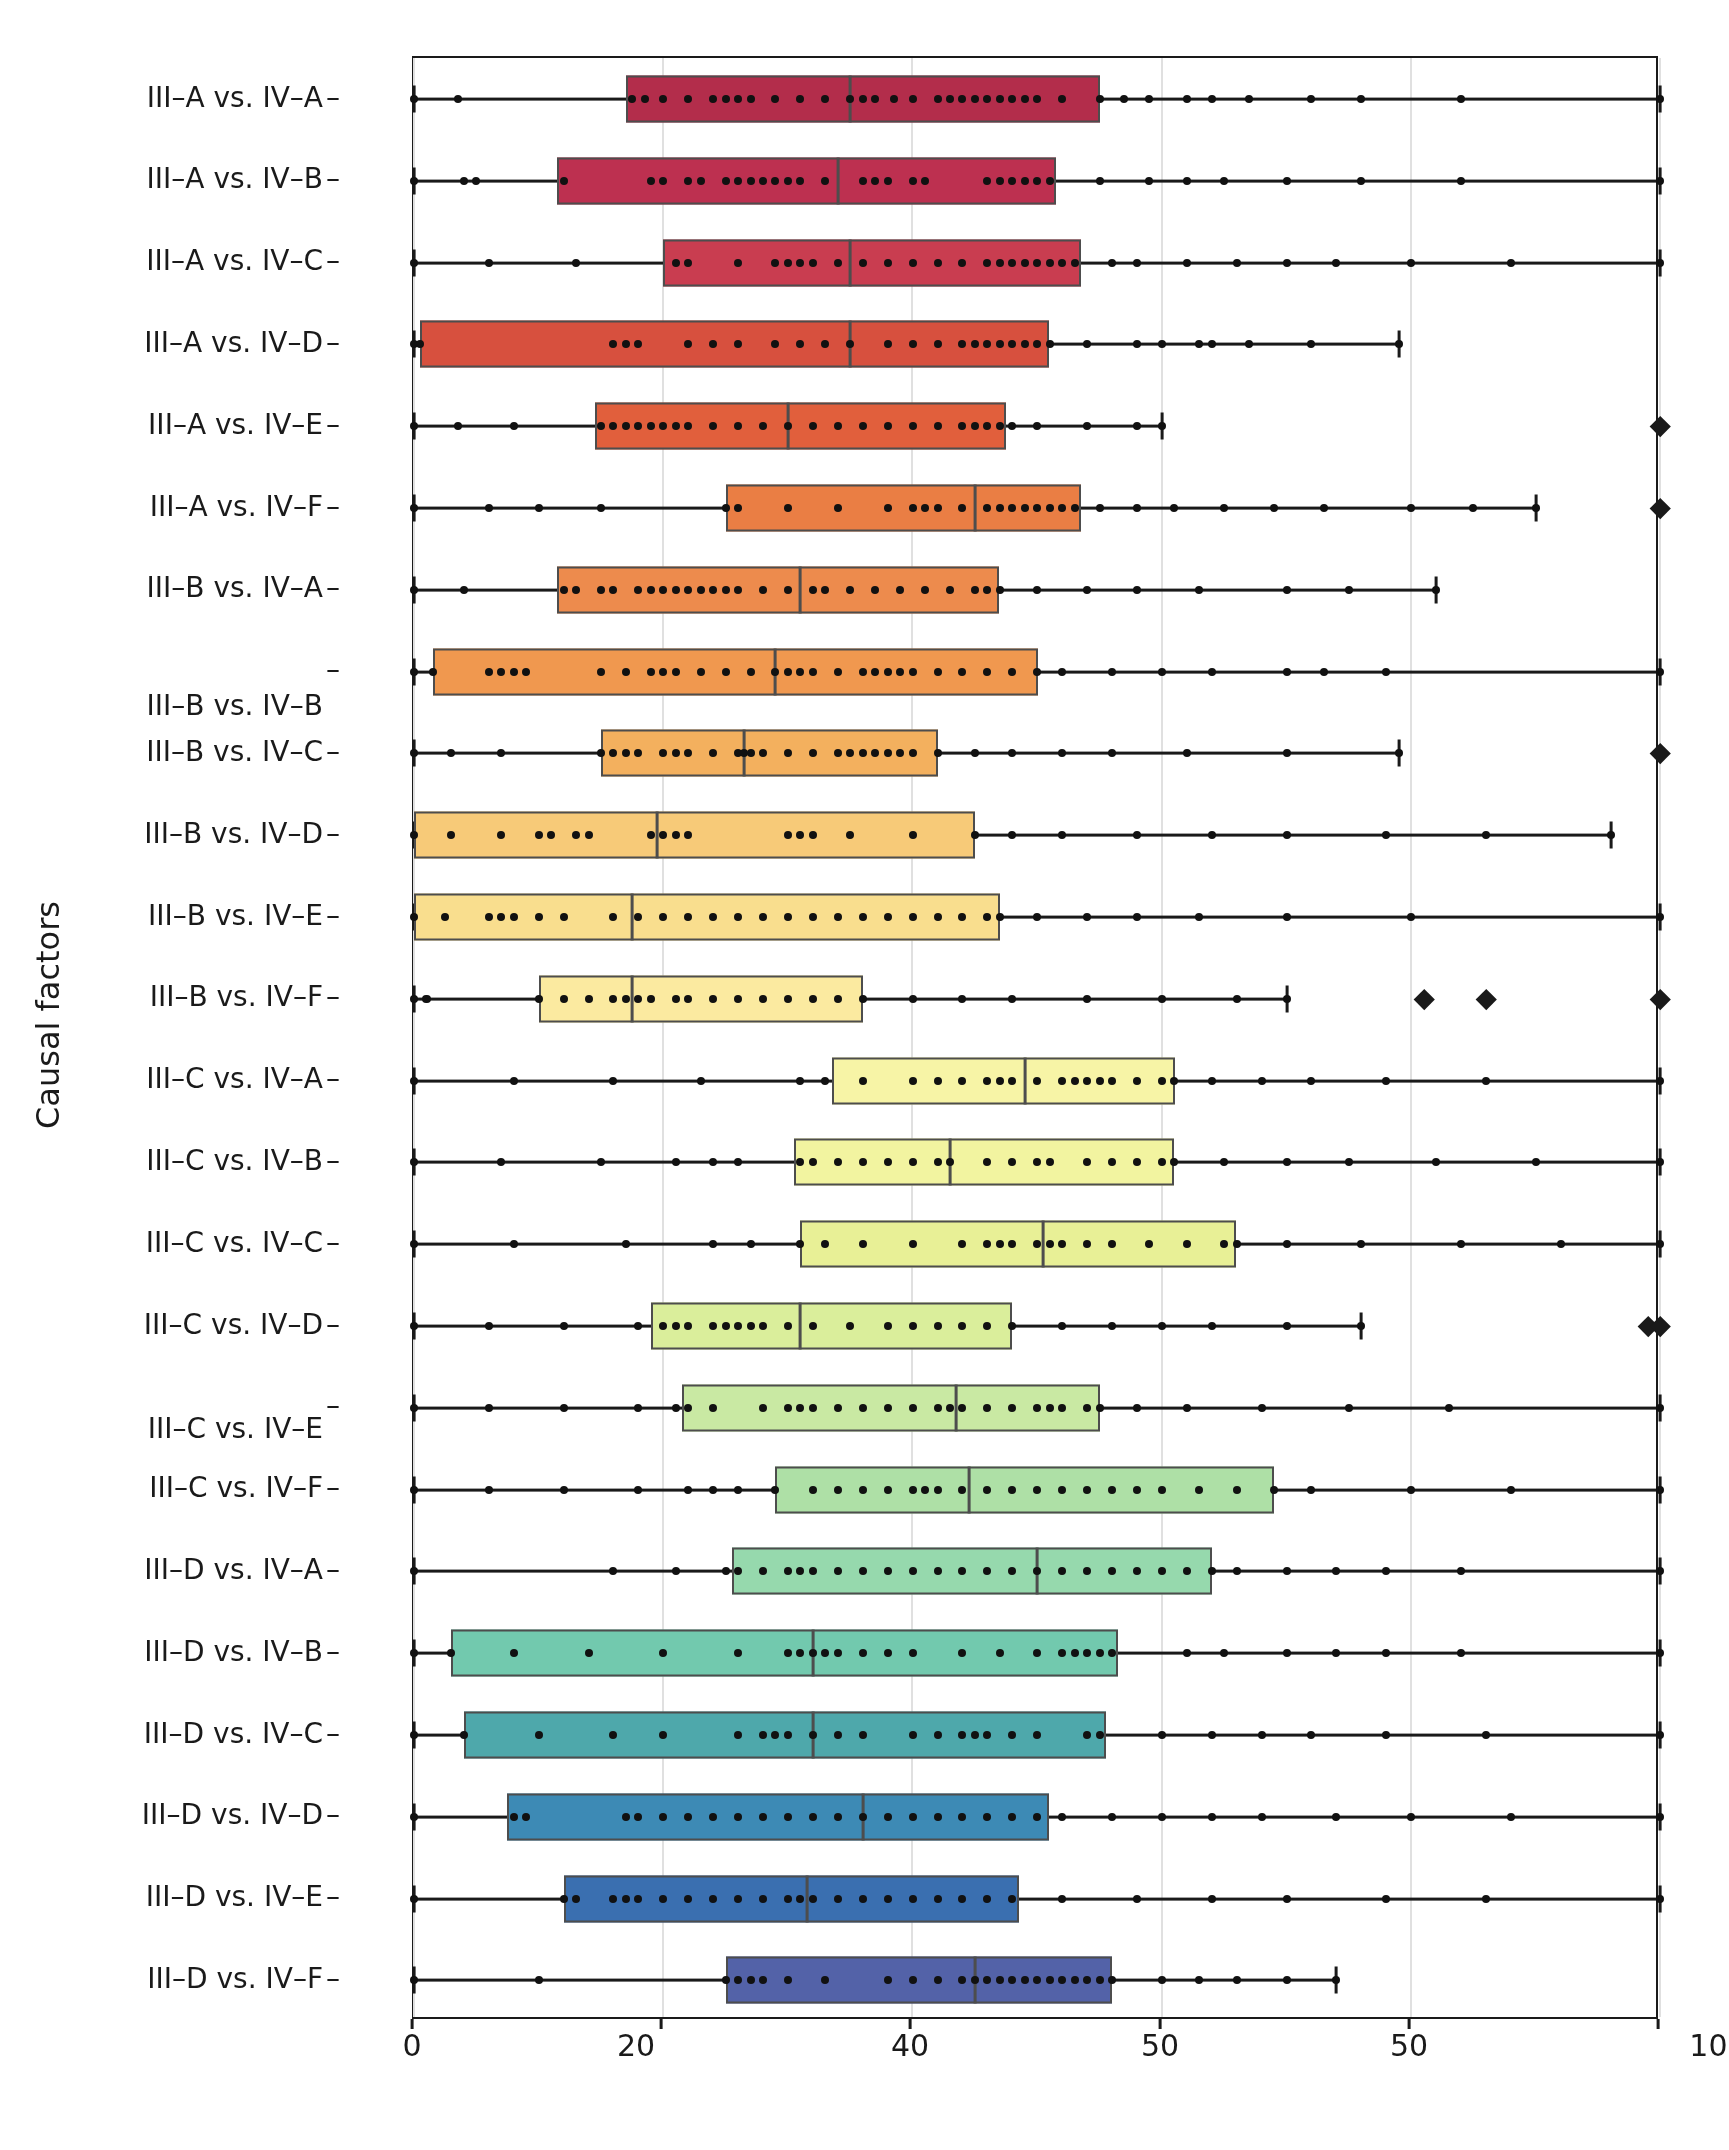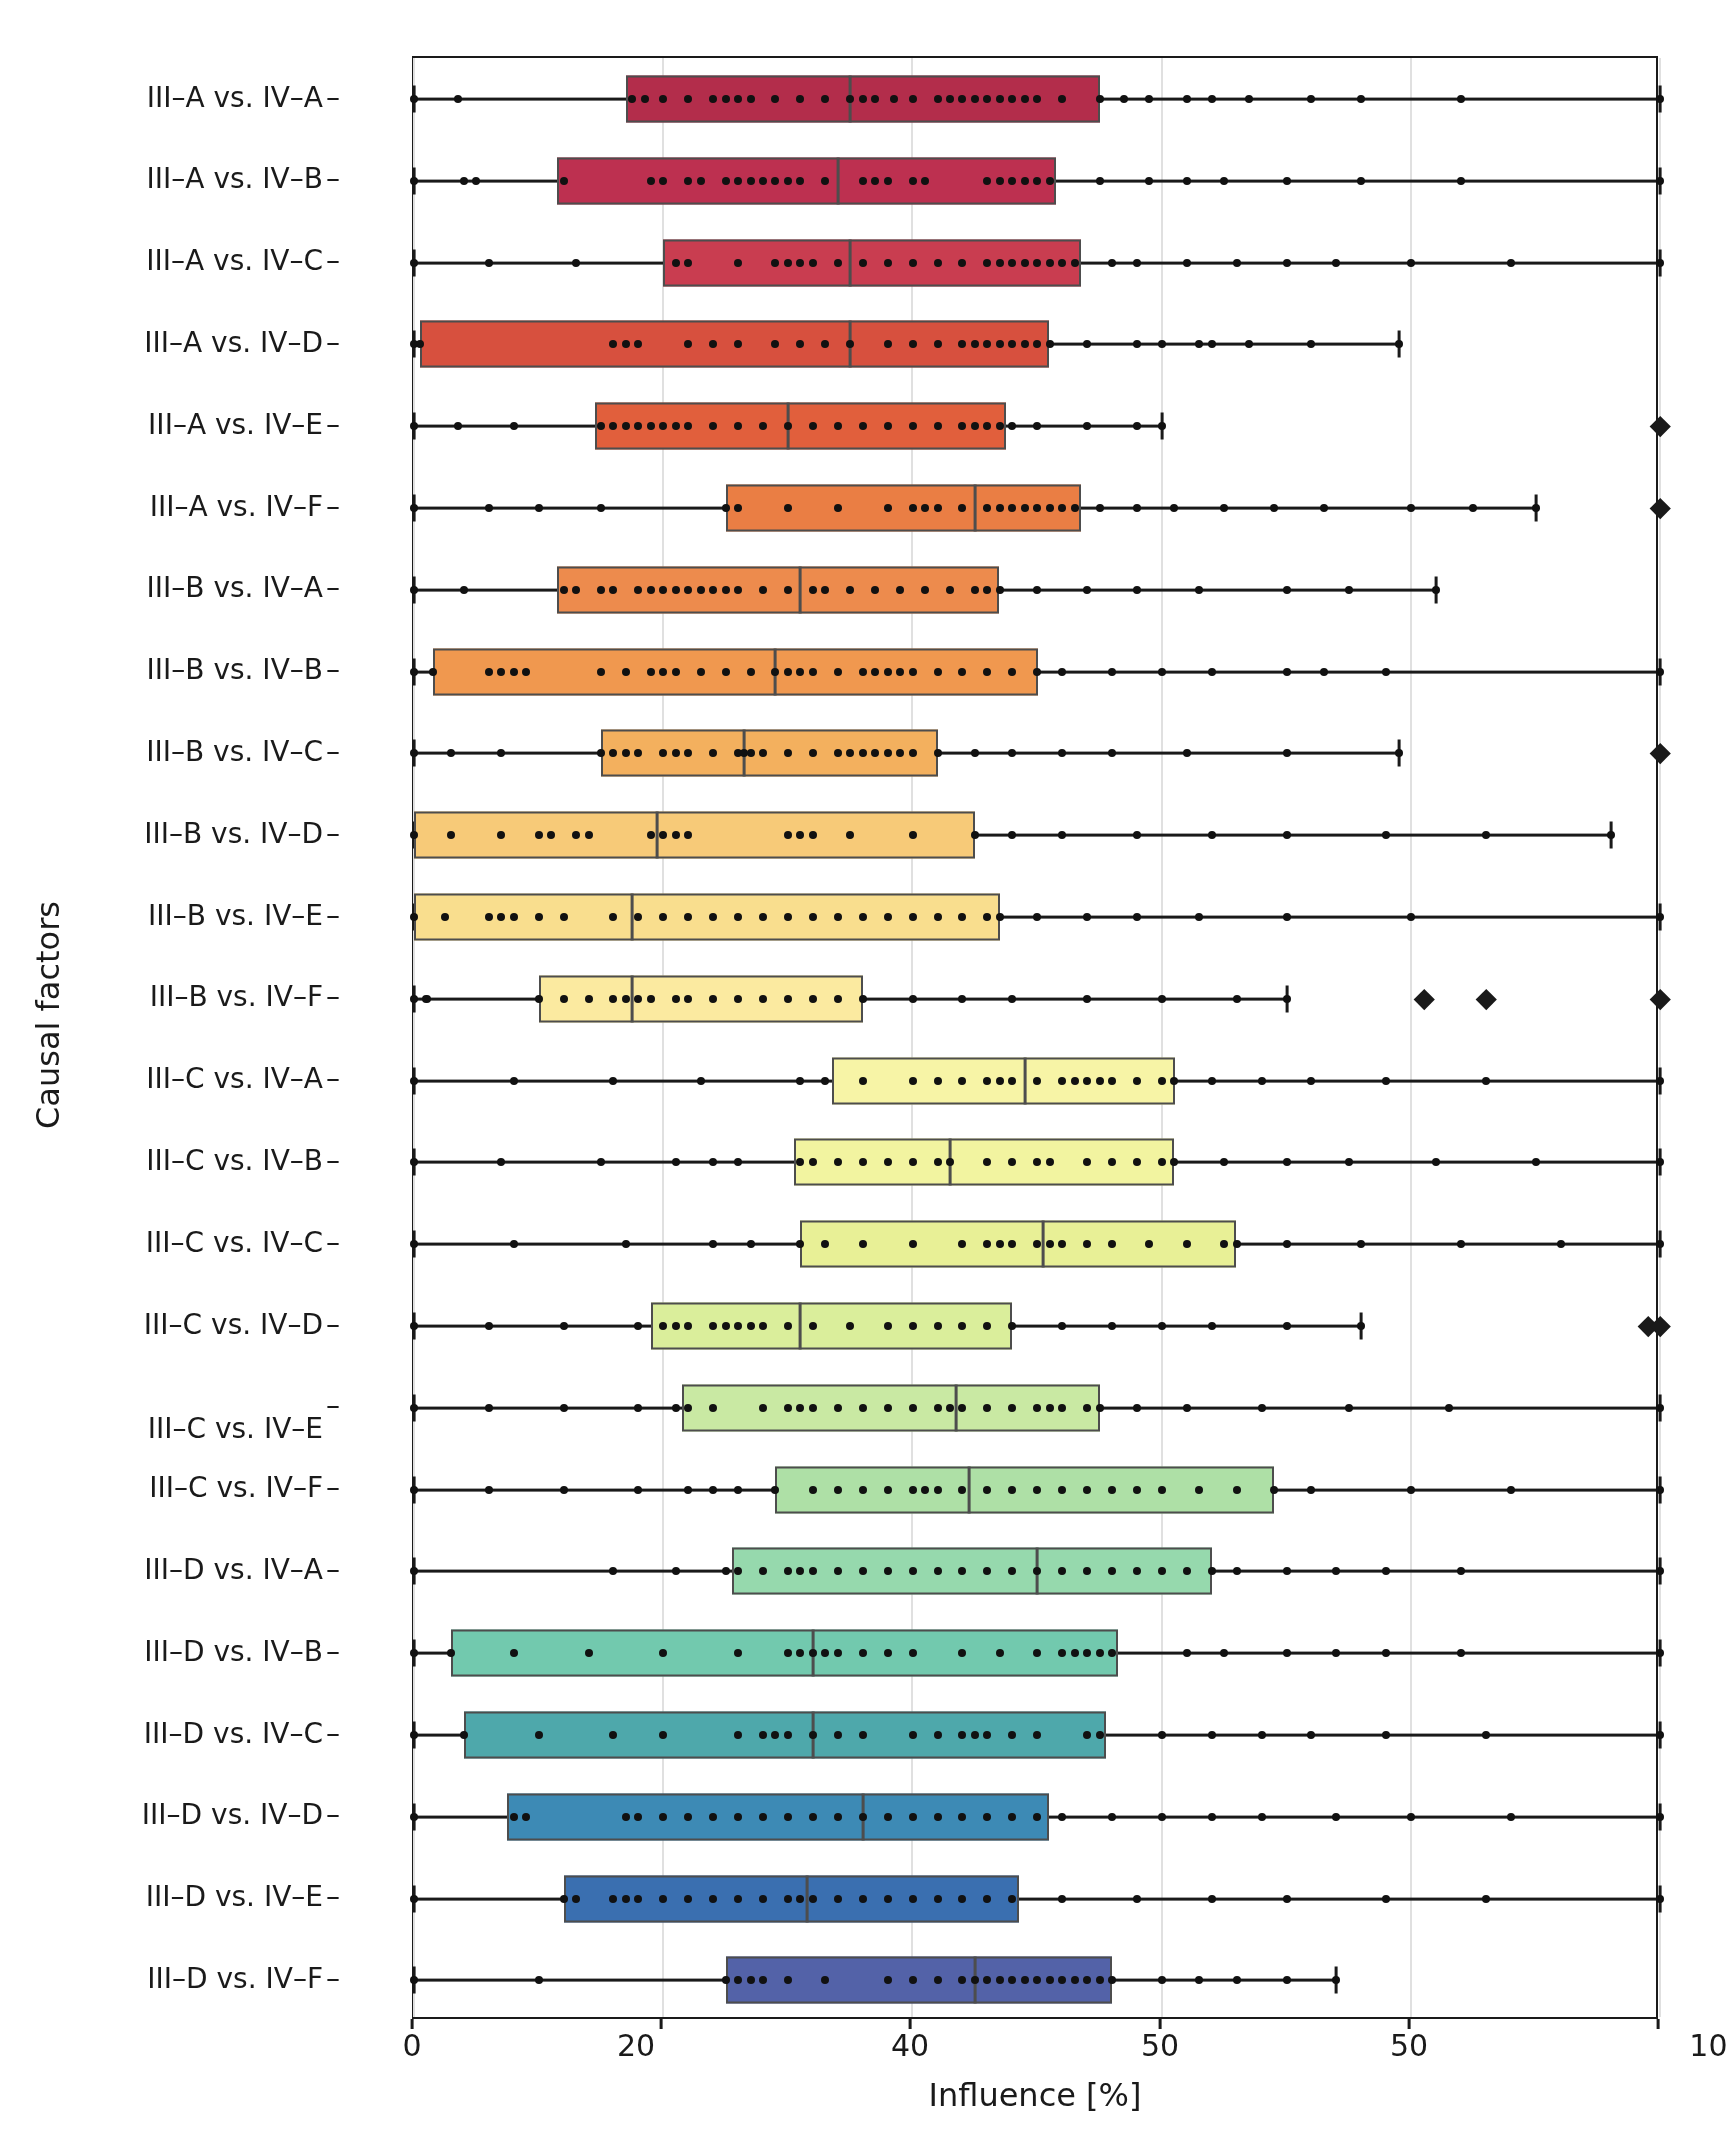--- a/index.html
+++ b/index.html
@@ -173,21 +173,21 @@
       <div class="yl" style="top: 260px;">III–A vs. IV–C</div>
       <div class="ytick-dash" style="top: 260px;">–</div>
       <div class="yl" style="top: 342px;">III–A vs. IV–D</div>
       <div class="ytick-dash" style="top: 342px;">–</div>
       <div class="yl" style="top: 424px;">III–A vs. IV–E</div>
       <div class="ytick-dash" style="top: 424px;">–</div>
       <div class="yl" style="top: 506px;">III–A vs. IV–F</div>
       <div class="ytick-dash" style="top: 506px;">–</div>
       <div class="yl" style="top: 587px;">III–B vs. IV–A</div>
       <div class="ytick-dash" style="top: 587px;">–</div>
-      <div class="yl" style="top: 669px;">III–B vs. IV–B</div>
+      <div class="yl" style="top: 705px;">III–B vs. IV–B</div>
       <div class="ytick-dash" style="top: 669px;">–</div>
       <div class="yl" style="top: 751px;">III–B vs. IV–C</div>
       <div class="ytick-dash" style="top: 751px;">–</div>
       <div class="yl" style="top: 833px;">III–B vs. IV–D</div>
       <div class="ytick-dash" style="top: 833px;">–</div>
       <div class="yl" style="top: 915px;">III–B vs. IV–E</div>
       <div class="ytick-dash" style="top: 915px;">–</div>
       <div class="yl" style="top: 996px;">III–B vs. IV–F</div>
       <div class="ytick-dash" style="top: 996px;">–</div>
       <div class="yl" style="top: 1078px;">III–C vs. IV–A</div>
@@ -1124,21 +1124,20 @@
         <div class="pt" style="left: 686px; top: 50%;"></div>
         <div class="pt" style="left: 698px; top: 50%;"></div>
         <div class="pt" style="left: 748px; top: 50%;"></div>
         <div class="pt" style="left: 785px; top: 50%;"></div>
         <div class="pt" style="left: 823px; top: 50%;"></div>
         <div class="pt" style="left: 873px; top: 50%;"></div>
         <div class="pt" style="left: 922px; top: 50%;"></div>
       </div>
     </div>
 
-  <div id="xlabel">Influence [%]</div>
   <div id="ylabel">Causal factors</div>
 
 <div class="xtick-label" style="left: 412px;">0</div>
     <div class="xtick-mark" style="left: 412px;"></div>
     <div class="xtick-label" style="left: 636px;">20</div>
     <div class="xtick-mark" style="left: 661px;"></div>
     <div class="xtick-label" style="left: 910px;">40</div>
     <div class="xtick-mark" style="left: 910px;"></div>
     <div class="xtick-label" style="left: 1160px;">50</div>
     <div class="xtick-mark" style="left: 1160px;"></div>

